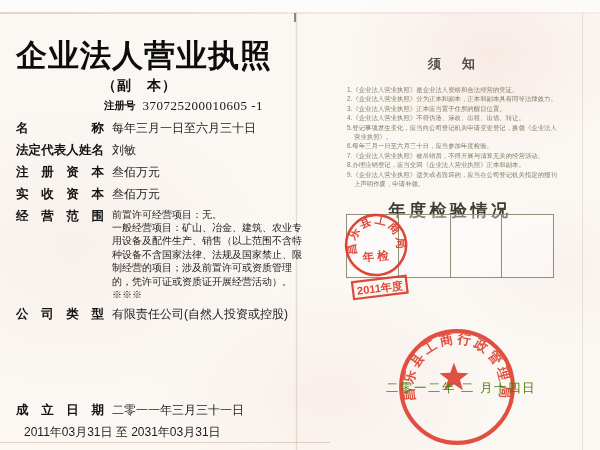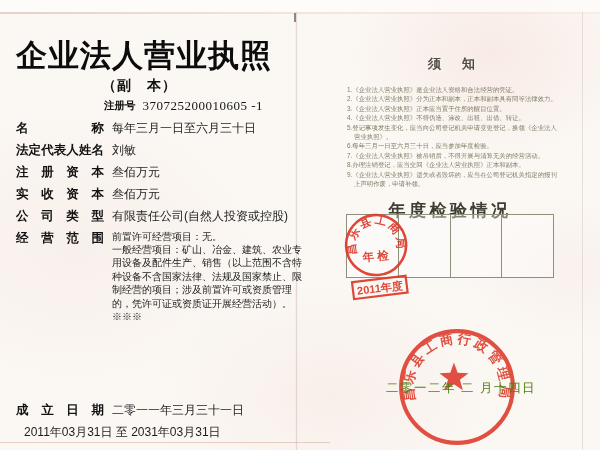--- a/index.html
+++ b/index.html
@@ -84,28 +84,28 @@
       <span class="val">刘敏</span>
     </div>
     <div class="row">
       <span class="lbl">注册资本</span>
       <span class="val">叁佰万元</span>
     </div>
     <div class="row">
       <span class="lbl">实收资本</span>
       <span class="val">叁佰万元</span>
     </div>
-    <div class="row">
-      <span class="lbl">公司类型</span>
-      <span class="val">有限责任公司(自然人投资或控股)</span>
-    </div>
     <div class="row scope">
       <span class="lbl">经营范围</span>
       <span class="val">前置许可经营项目：无。
 一般经营项目：矿山、冶金、建筑、农业专用设备及配件生产、销售（以上范围不含特种设备不含国家法律、法规及国家禁止、限制经营的项目；涉及前置许可或资质管理的，凭许可证或资质证开展经营活动）。※※※</span>
+    </div>
+    <div class="row">
+      <span class="lbl">公司类型</span>
+      <span class="val">有限责任公司(自然人投资或控股)</span>
     </div>
     <div class="row est">
       <span class="lbl">成立日期</span>
       <span class="val">二零一一年三月三十一日</span>
     </div>
     <div class="row">
       <span class="val">2011年03月31日 至 2031年03月31日</span>
     </div>
   </div>
 </div>

